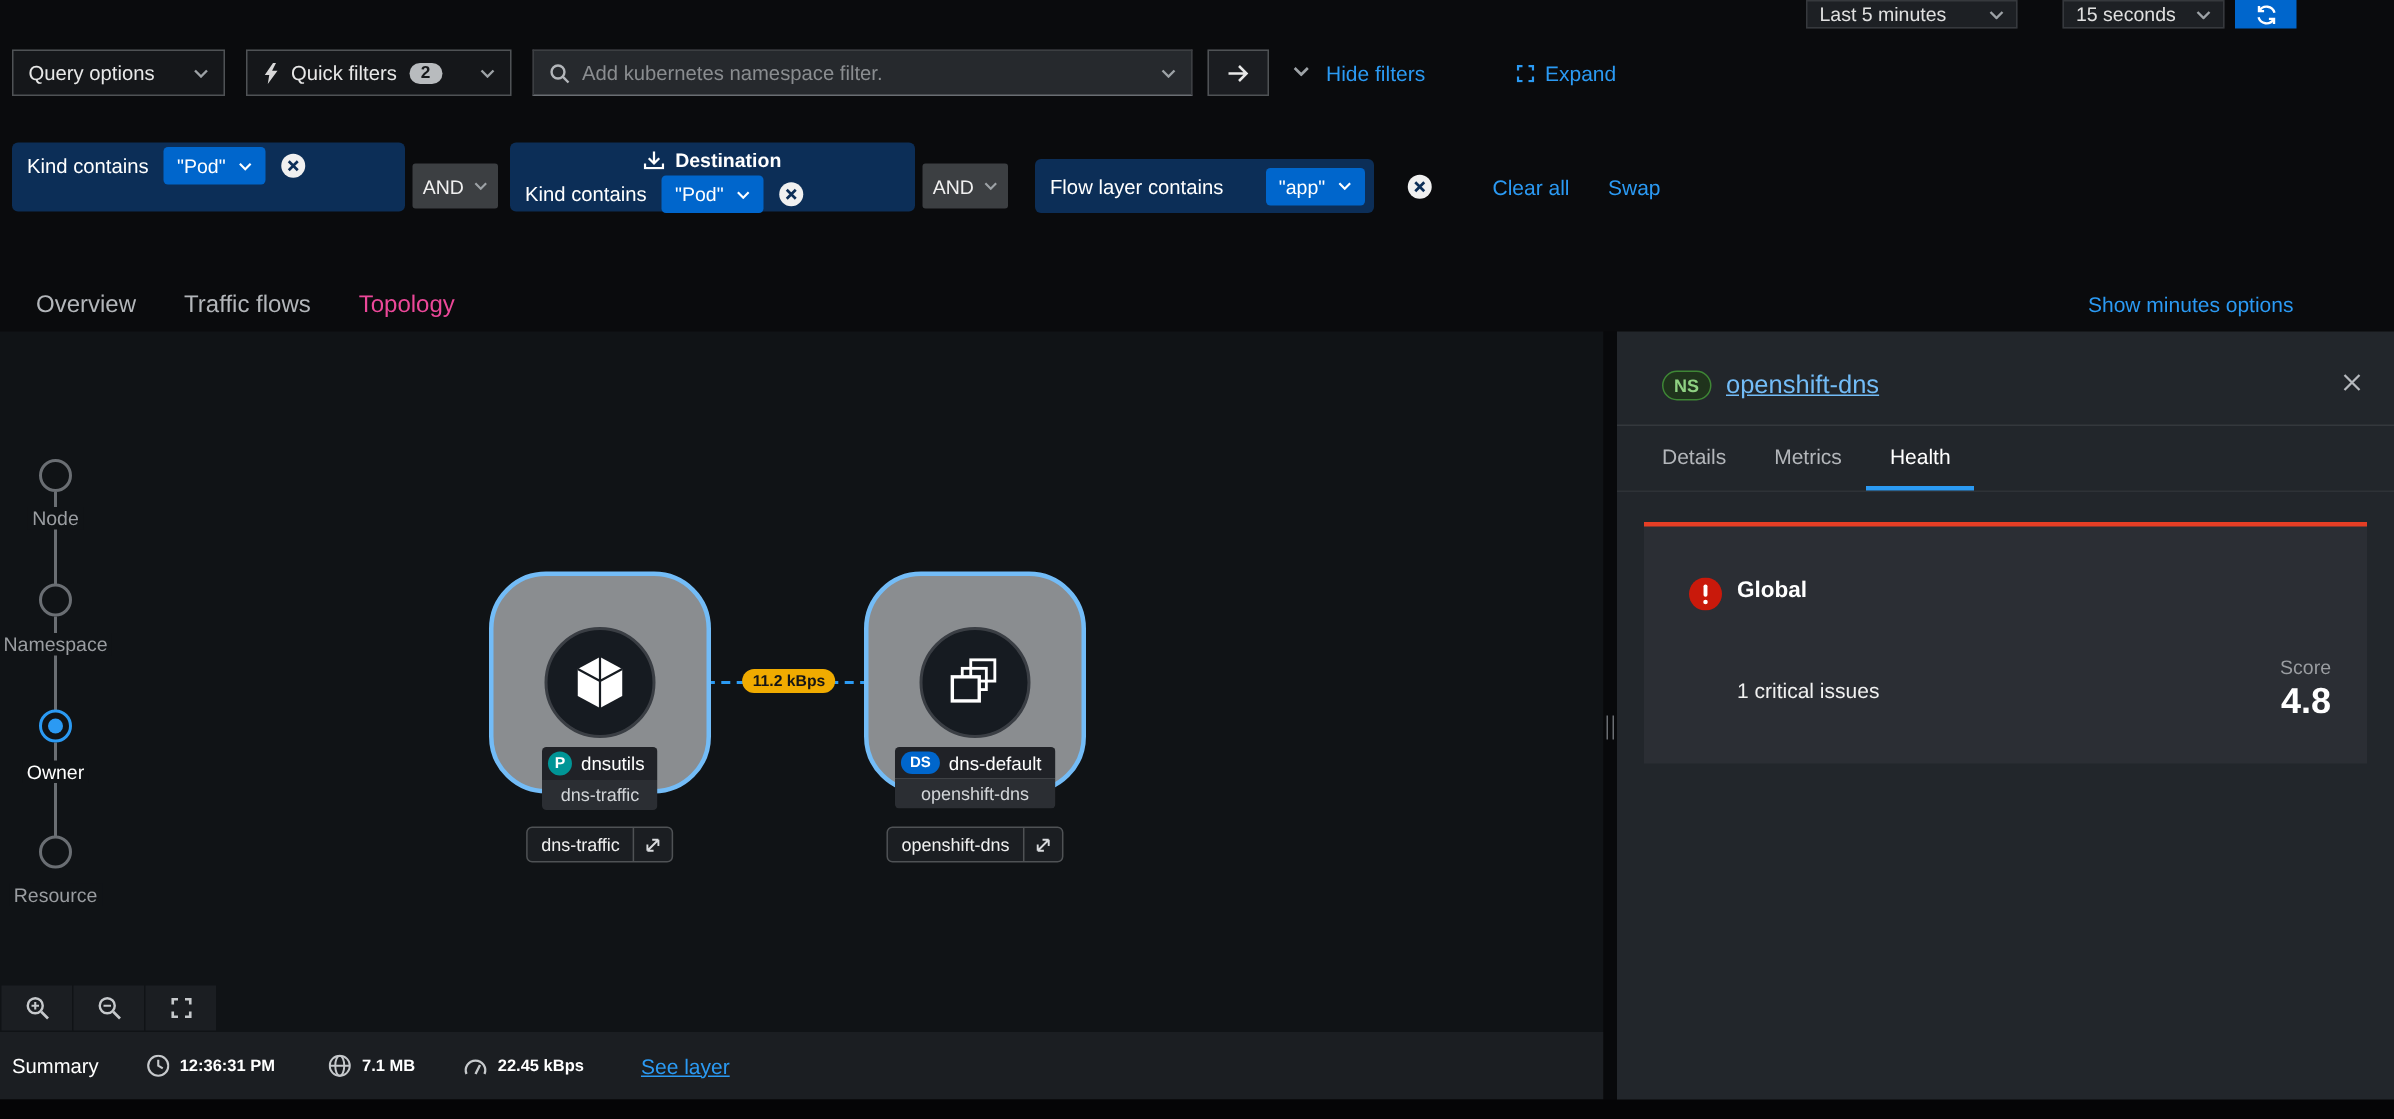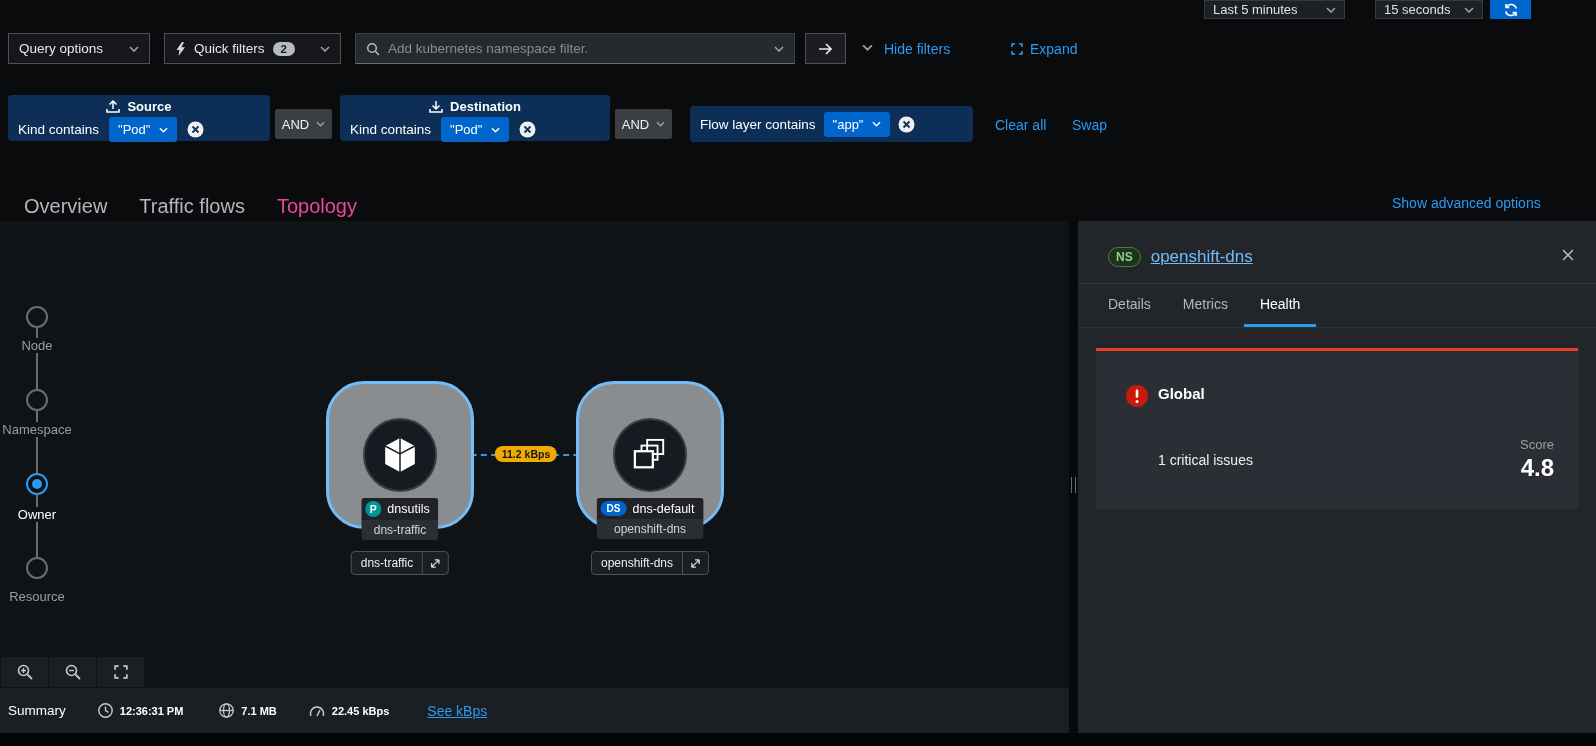--- a/index.html
+++ b/index.html
@@ -70,29 +70,29 @@
     display:flex; align-items:center; gap:9px; padding:0 9px;
     font-size:13px; color:#fff; cursor:pointer; white-space:nowrap;
   }
   .x-circle { cursor:pointer; display:inline-flex; }
   .and-select {
     position:absolute; top:109px; height:30px; width:57px;
     background:#3c3f42; display:flex; align-items:center; justify-content:center;
     gap:7px; font-size:13px; color:#f0f0f0; cursor:pointer; border-radius:2px;
   }
   .flow-group {
-    position:absolute; left:690px; top:106px; width:283px; height:36px;
+    position:absolute; left:690px; top:106px; width:226px; height:36px;
     background:#0c2e57; border-radius:4px;
-    display:flex; align-items:center; gap:8px; padding:0 10px;
+    display:flex; align-items:center; gap:28px; padding:0 10px;
   }
 
   
   .view-tabs { position:absolute; left:8px; top:186px; display:flex; }
   .vtab {
-    padding:9px 16px 10px; font-size:20px; color:#b3b6ba; cursor:pointer;
+    padding:9px 16px 10px; font-size:16px; color:#b3b6ba; cursor:pointer;
     border-bottom:3px solid transparent;
   }
   .vtab.active { color:#ec4899; border-bottom-color:#2b9af3; }
   .show-adv { position:absolute; left:1392px; top:195px; }
 
   
   .topology-area {
     position:absolute; left:0; top:221px; width:1069px; height:467px;
     background:#101316;
   }
@@ -317,29 +317,20 @@
   <span style="position:absolute;left:1011px;top:41px;display:flex;align-items:center;gap:7px">
     <span class="icon" style="color:#2b9af3">
       <svg width="12" height="12" viewBox="0 0 12 12">
           <path d="M1 4V1h3M8 1h3v3M11 8v3H8M4 11H1V8" fill="none" stroke="currentColor" stroke-width="1.5"></path>
         </svg>
     </span>
     <a class="link">Expand</a>
   </span>
 
   <div class="filter-group" style="left:8px;top:95px;width:262px;height:46px">
-    <div class="fg-title">
-      <span class="icon">
-        <svg width="14" height="13" viewBox="0 0 14 13">
-            <path d="M7 9V1M3.5 4.5L7 1l3.5 3.5" fill="none" stroke="#fff" stroke-width="1.5"></path>
-            <path d="M1 9v3h12V9" fill="none" stroke="#fff" stroke-width="1.5"></path>
-          </svg>
-      </span>
-      <span>Source</span>
-    </div>
     <div class="fg-row">
       <span class="fg-field">Kind contains</span>
       <span class="chip">
         <span>"Pod"</span>
         <span class="icon">
           <svg width="9" height="6" viewBox="0 0 10 6">
               <path d="M1 1l4 4 4-4" fill="none" stroke="#fff" stroke-width="1.6"></path>
             </svg>
         </span>
       </span>
@@ -418,21 +409,21 @@
   </div>
 
   <a class="link" style="position:absolute;left:995px;top:117px">Clear all</a>
   <a class="link" style="position:absolute;left:1072px;top:117px">Swap</a>
 
   <div class="view-tabs">
     <div class="vtab">Overview</div>
     <div class="vtab">Traffic flows</div>
     <div class="vtab active">Topology</div>
   </div>
-  <a class="link show-adv">Show advanced options</a>
+  <a class="link show-adv">Show minutes options</a>
 
   <div class="topology-area"></div>
 
   <div class="scope-line" style="top:328px;height:62px"></div>
   <div class="scope-line" style="top:411px;height:63px"></div>
   <div class="scope-line" style="top:495px;height:63px"></div>
 
   <div class="scope-circle" style="top:306px"></div>
   <div class="scope-label" style="top:338px">Node</div>
   <div class="scope-circle" style="top:389px"></div>
@@ -557,21 +548,21 @@
     </span>
     <span class="sb-item" style="margin-left:32px">
       <span class="icon" style="color:#c6c9cc">
         <svg width="16" height="14" viewBox="0 0 16 14">
             <path d="M2 12A6.5 6.5 0 1 1 14 12" fill="none" stroke="currentColor" stroke-width="1.5"></path>
             <path d="M8 12l3-6" stroke="currentColor" stroke-width="1.6"></path>
           </svg>
       </span>
       <span class="sb-val">22.45 kBps</span>
     </span>
-    <a class="link" style="margin-left:38px;text-decoration:underline">See kBps</a>
+    <a class="link" style="margin-left:38px;text-decoration:underline">See layer</a>
   </div>
 
   <div class="bottom-strip"></div>
 
   <div class="divider-col">
     <div class="divider-handle"></div>
   </div>
 
   <div class="side-panel">
     <div class="panel-header">

